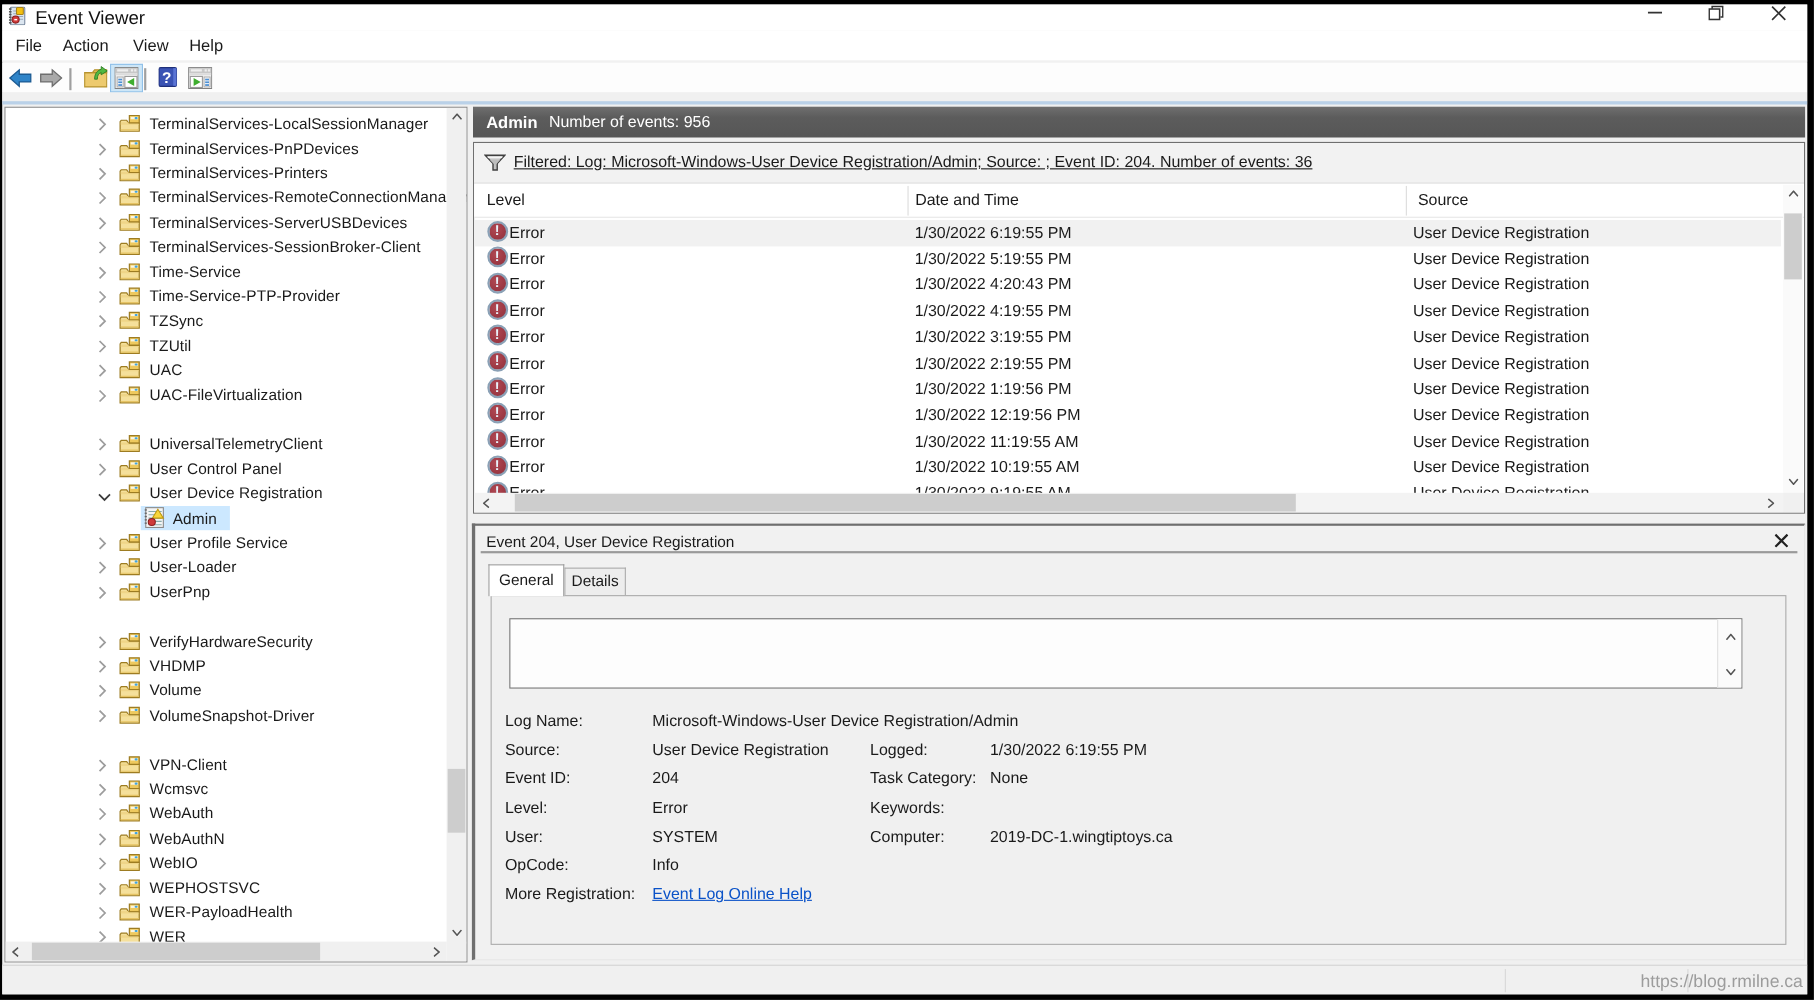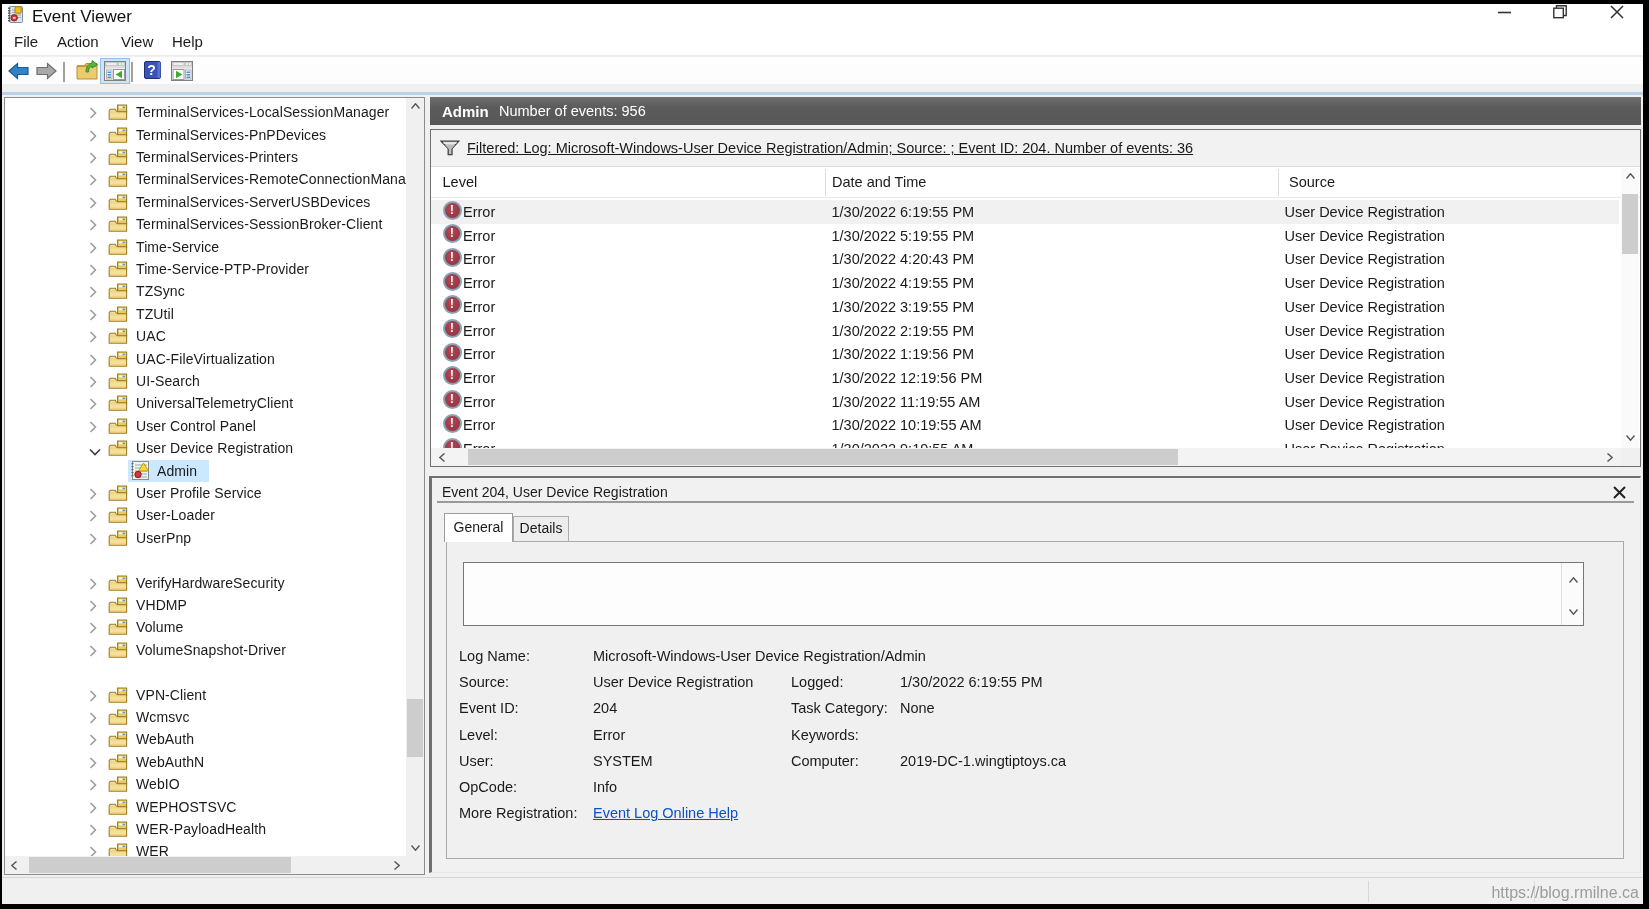--- a/index.html
+++ b/index.html
@@ -320,34 +320,20 @@
         <span class="fold"><svg width="20" height="18" viewBox="0 0 20 18" style="">
             <path d="M9.6 2 L18.6 2 L18.6 9 L9.6 9 Z" fill="#eec95e" stroke="#9d7c22" stroke-width="1.1"></path>
             <rect x="10.8" y="3.3" width="6.6" height="2.1" fill="#fcf6df"></rect>
             <rect x="14.4" y="3.4" width="2.7" height="1.9" rx="0.9" fill="#42a4de"></rect>
             <path d="M1.2 7.6 L1.2 16.3 L18.6 16.3 L18.6 8.9 L8.8 8.9 L7.2 6.3 L2.2 6.3 Z" fill="#f5e09b" stroke="#9d7c22" stroke-width="1.1"></path>
             <path d="M1.8 8.2 L8.4 8.2 L9.2 9.6 L18 9.6 L18 10.4 L1.8 10.4 Z" fill="#efd588"></path>
             <path d="M1.8 14.6 L18 14.6 L18 15.7 L1.8 15.7 Z" fill="#e6c465"></path>
           </svg></span>
         <span class="lbl">UAC-FileVirtualization</span>
 </div>
-<div class="trow" style="top:272.0px">
-<span class="chev" style="top:5px"><svg width="8" height="12" viewBox="0 0 8 12" style="">
-            <path d="M1.5 1 L6.5 6 L1.5 11" fill="none" stroke="#9d9d9d" stroke-width="1.6"></path>
-          </svg></span>
-        <span class="fold"><svg width="20" height="18" viewBox="0 0 20 18" style="">
-            <path d="M9.6 2 L18.6 2 L18.6 9 L9.6 9 Z" fill="#eec95e" stroke="#9d7c22" stroke-width="1.1"></path>
-            <rect x="10.8" y="3.3" width="6.6" height="2.1" fill="#fcf6df"></rect>
-            <rect x="14.4" y="3.4" width="2.7" height="1.9" rx="0.9" fill="#42a4de"></rect>
-            <path d="M1.2 7.6 L1.2 16.3 L18.6 16.3 L18.6 8.9 L8.8 8.9 L7.2 6.3 L2.2 6.3 Z" fill="#f5e09b" stroke="#9d7c22" stroke-width="1.1"></path>
-            <path d="M1.8 8.2 L8.4 8.2 L9.2 9.6 L18 9.6 L18 10.4 L1.8 10.4 Z" fill="#efd588"></path>
-            <path d="M1.8 14.6 L18 14.6 L18 15.7 L1.8 15.7 Z" fill="#e6c465"></path>
-          </svg></span>
-        <span class="lbl">UI-Search</span>
-</div>
 <div class="trow" style="top:294.4px">
 <span class="chev" style="top:5px"><svg width="8" height="12" viewBox="0 0 8 12" style="">
             <path d="M1.5 1 L6.5 6 L1.5 11" fill="none" stroke="#9d9d9d" stroke-width="1.6"></path>
           </svg></span>
         <span class="fold"><svg width="20" height="18" viewBox="0 0 20 18" style="">
             <path d="M9.6 2 L18.6 2 L18.6 9 L9.6 9 Z" fill="#eec95e" stroke="#9d7c22" stroke-width="1.1"></path>
             <rect x="10.8" y="3.3" width="6.6" height="2.1" fill="#fcf6df"></rect>
             <rect x="14.4" y="3.4" width="2.7" height="1.9" rx="0.9" fill="#42a4de"></rect>
             <path d="M1.2 7.6 L1.2 16.3 L18.6 16.3 L18.6 8.9 L8.8 8.9 L7.2 6.3 L2.2 6.3 Z" fill="#f5e09b" stroke="#9d7c22" stroke-width="1.1"></path>
             <path d="M1.8 8.2 L8.4 8.2 L9.2 9.6 L18 9.6 L18 10.4 L1.8 10.4 Z" fill="#efd588"></path>

